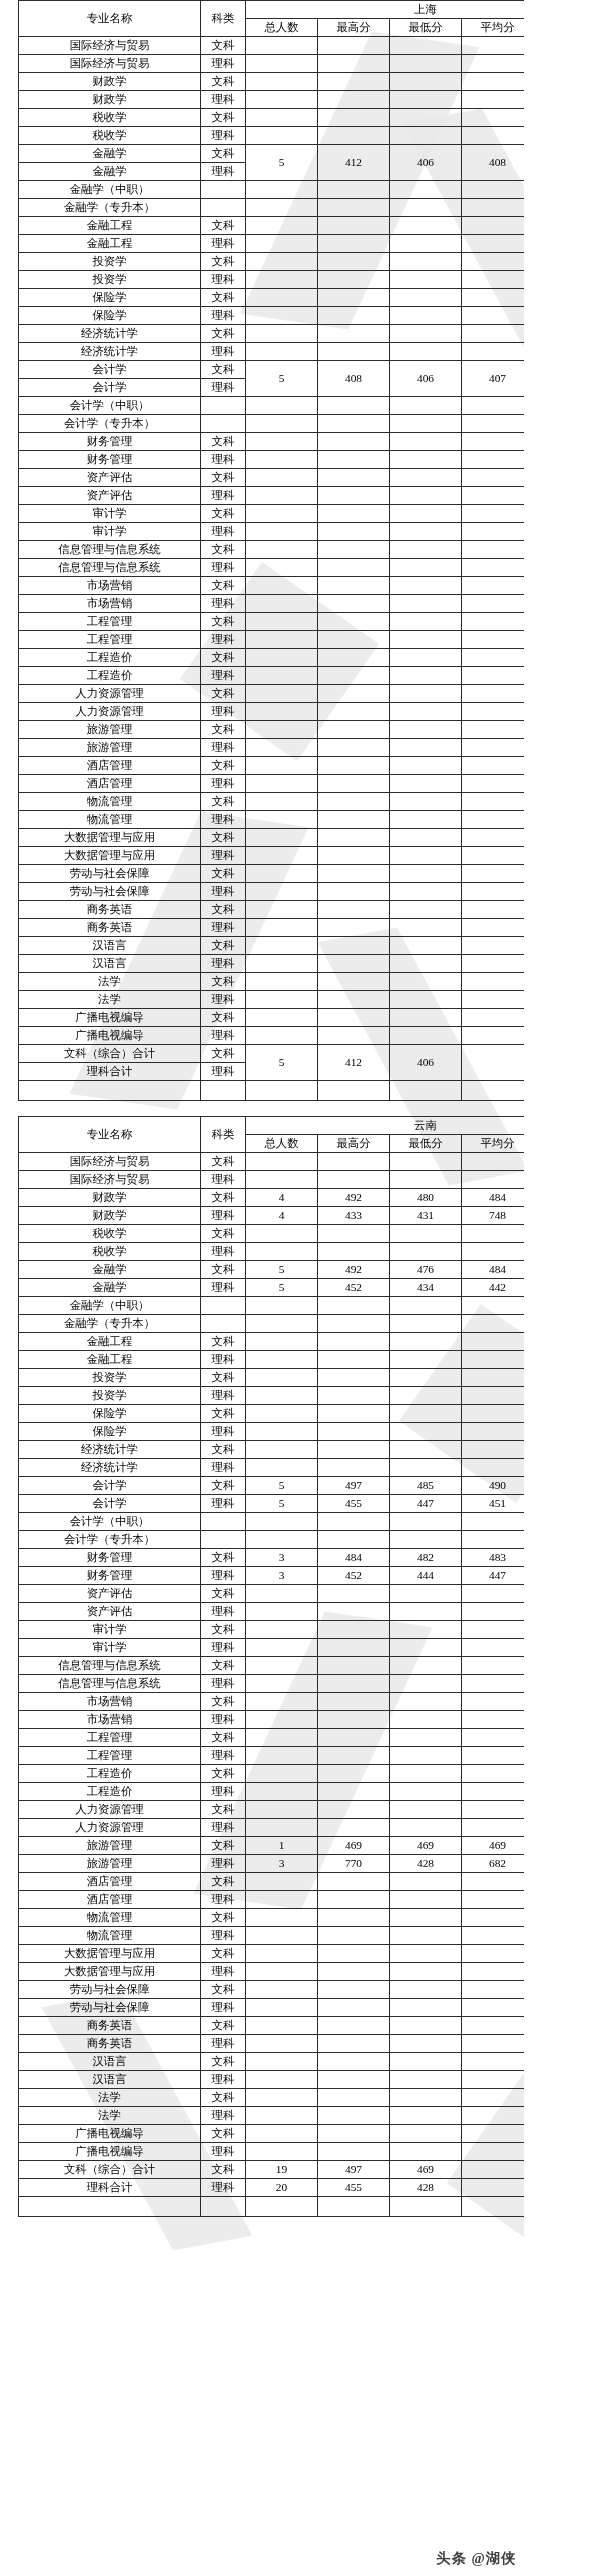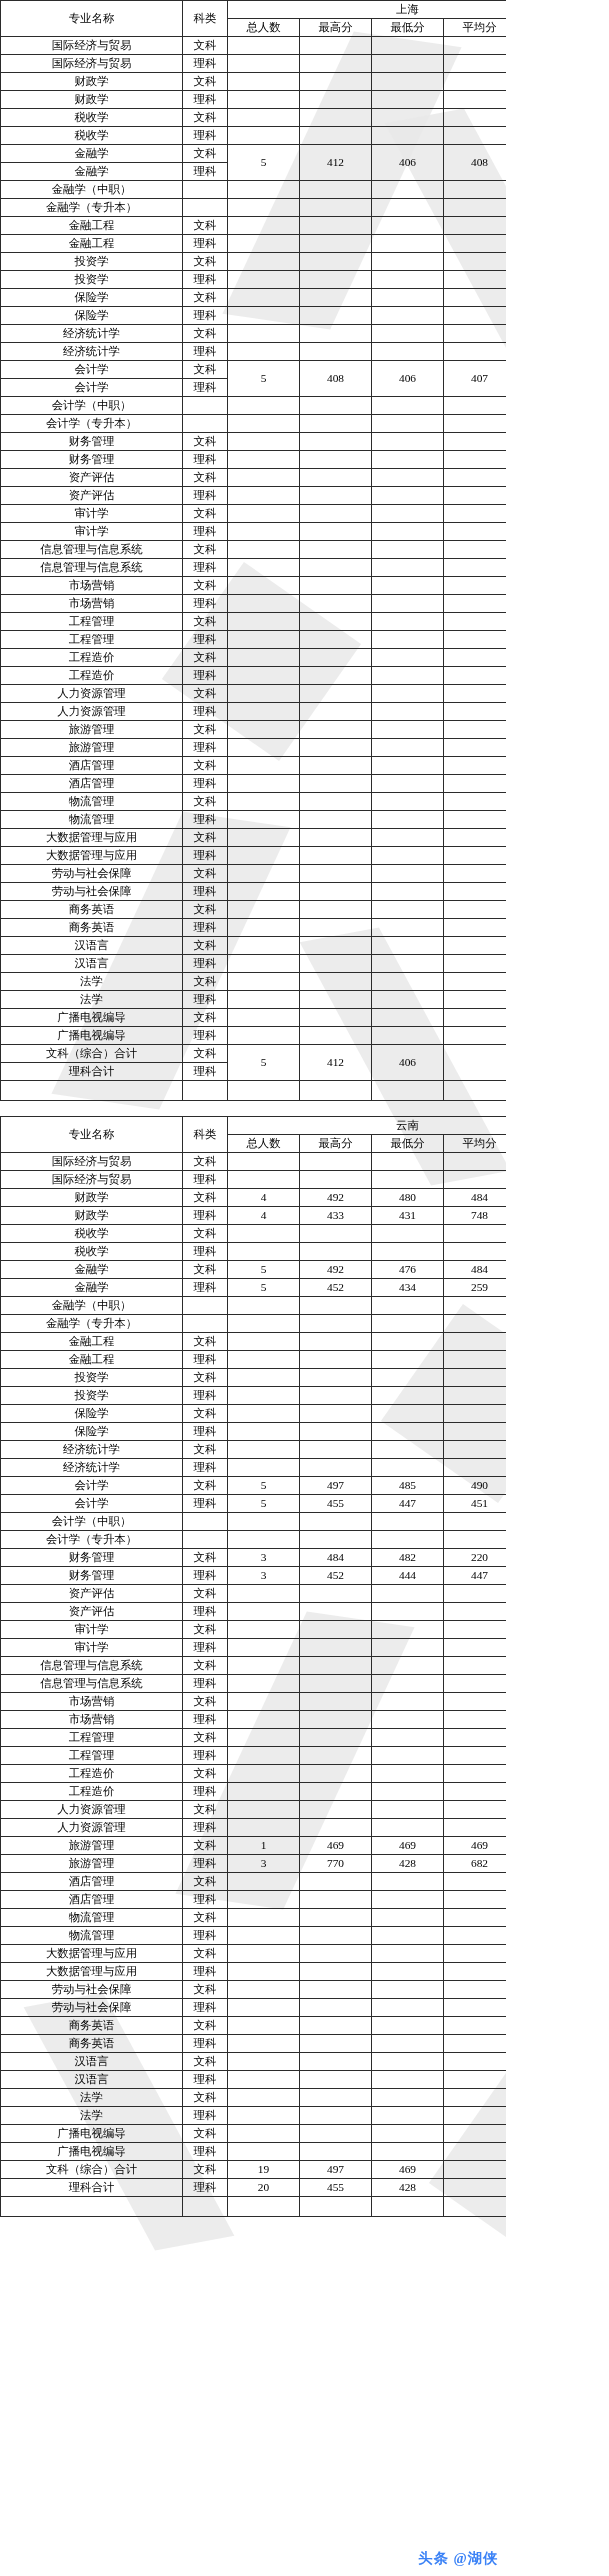--- a/index.html
+++ b/index.html
@@ -8,20 +8,21 @@
     font-family:"Liberation Serif","DejaVu Serif",serif;
     color:#000000;
     -webkit-font-smoothing:none;
   }
   #sheet{
     position:relative;
     width:506px;
     min-height:2576px;
     overflow:hidden;
     background:#fff;
+    margin-left:18px;
   }
   
   .wm{
     position:absolute;
     pointer-events:none;
     background:#e9e9e9;
     opacity:.85;
     z-index:0;
   }
   .wm.a{width:114px;height:285px;transform:skewX(-18deg) rotate(8deg);}
@@ -61,21 +62,21 @@
     right:7.6px;
     bottom:7.6px;
     z-index:5;
     font-size:14.3px;
     font-weight:bold;
     font-family:"Liberation Serif",serif;
     color:#3a3a3a;
     letter-spacing:1px;
     white-space:nowrap;
   }
-  .mark .tt{color:#3b82f6;}
+  .mark .tt{color:#404040;}
 </style>
 </head>
 <body>
 
 <div id="sheet">
 
   <div class="wm a" style="left:285px;top:38px;"></div>
   <div class="wm b" style="left:447px;top:114px;"></div>
   <div class="wm c" style="left:190px;top:590px;"></div>
   <div class="wm a" style="left:114px;top:818px;"></div>
@@ -695,21 +696,21 @@
             <td class="num" rowspan="1">476</td>
             <td class="num" rowspan="1">484</td>
             <td class="rank" rowspan="1"></td>
           </tr>
           <tr>
             <td class="name">金融学</td>
             <td class="kl">理科</td>
             <td class="num" rowspan="1">5</td>
             <td class="num" rowspan="1">452</td>
             <td class="num" rowspan="1">434</td>
-            <td class="num" rowspan="1">259</td>
+            <td class="num" rowspan="1">442</td>
             <td class="rank" rowspan="1"></td>
           </tr>
           <tr>
             <td class="name">金融学（中职）</td>
             <td class="kl"></td>
             <td class="num" rowspan="1"></td>
             <td class="num" rowspan="1"></td>
             <td class="num" rowspan="1"></td>
             <td class="num" rowspan="1"></td>
             <td class="rank" rowspan="1"></td>
@@ -830,21 +831,21 @@
             <td class="num" rowspan="1"></td>
             <td class="num" rowspan="1"></td>
             <td class="rank" rowspan="1"></td>
           </tr>
           <tr>
             <td class="name">财务管理</td>
             <td class="kl">文科</td>
             <td class="num" rowspan="1">3</td>
             <td class="num" rowspan="1">484</td>
             <td class="num" rowspan="1">482</td>
-            <td class="num" rowspan="1">220</td>
+            <td class="num" rowspan="1">483</td>
             <td class="rank" rowspan="1"></td>
           </tr>
           <tr>
             <td class="name">财务管理</td>
             <td class="kl">理科</td>
             <td class="num" rowspan="1">3</td>
             <td class="num" rowspan="1">452</td>
             <td class="num" rowspan="1">444</td>
             <td class="num" rowspan="1">447</td>
             <td class="rank" rowspan="1"></td>

